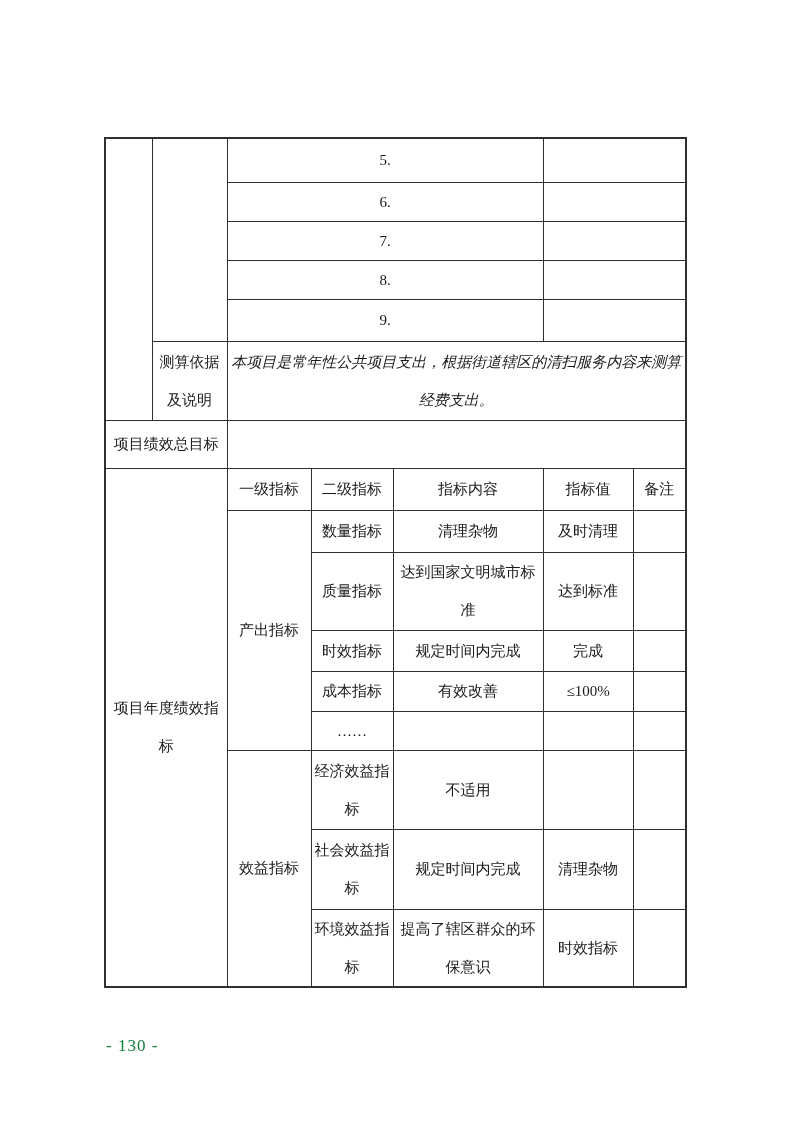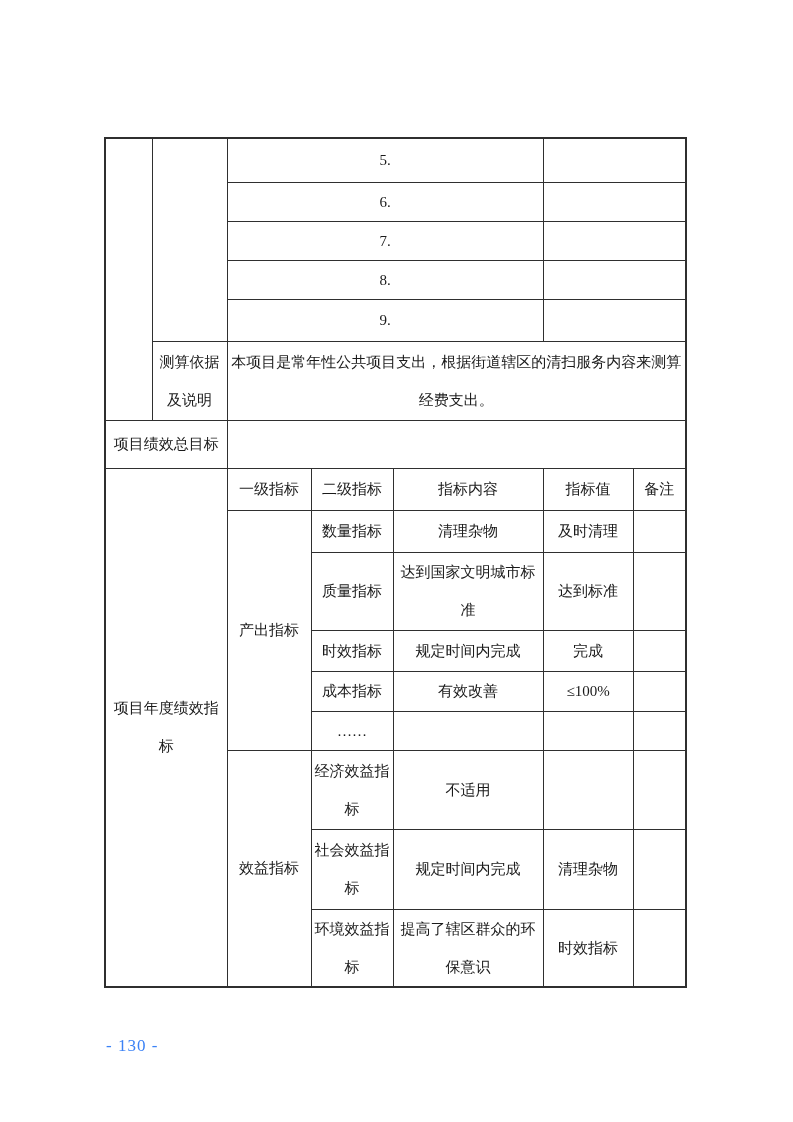--- a/index.html
+++ b/index.html
@@ -26,28 +26,28 @@
     border: 1px solid #2f2f2f;
     font-size: 15px;
     line-height: 38px;
     text-align: center;
     vertical-align: middle;
     padding: 0 2px;
     word-break: break-all;
     overflow: hidden;
   }
   td.left { text-align: left; padding-left: 3px; vertical-align: top; }
-  td.calc-content { padding: 0 7px; }
+  td.calc-content { padding: 0 7px; font-style: italic; }
   .page-number {
     position: absolute;
     left: 106px;
     top: 1036px;
     font-size: 17px;
     letter-spacing: 1px;
-    color: #3b82f6;
+    color: #15803d;
   }
 </style>
 </head>
 <body>
 
 <div class="page">
 
   <table class="main-table">
     <colgroup>
       <col style="width:47px">

